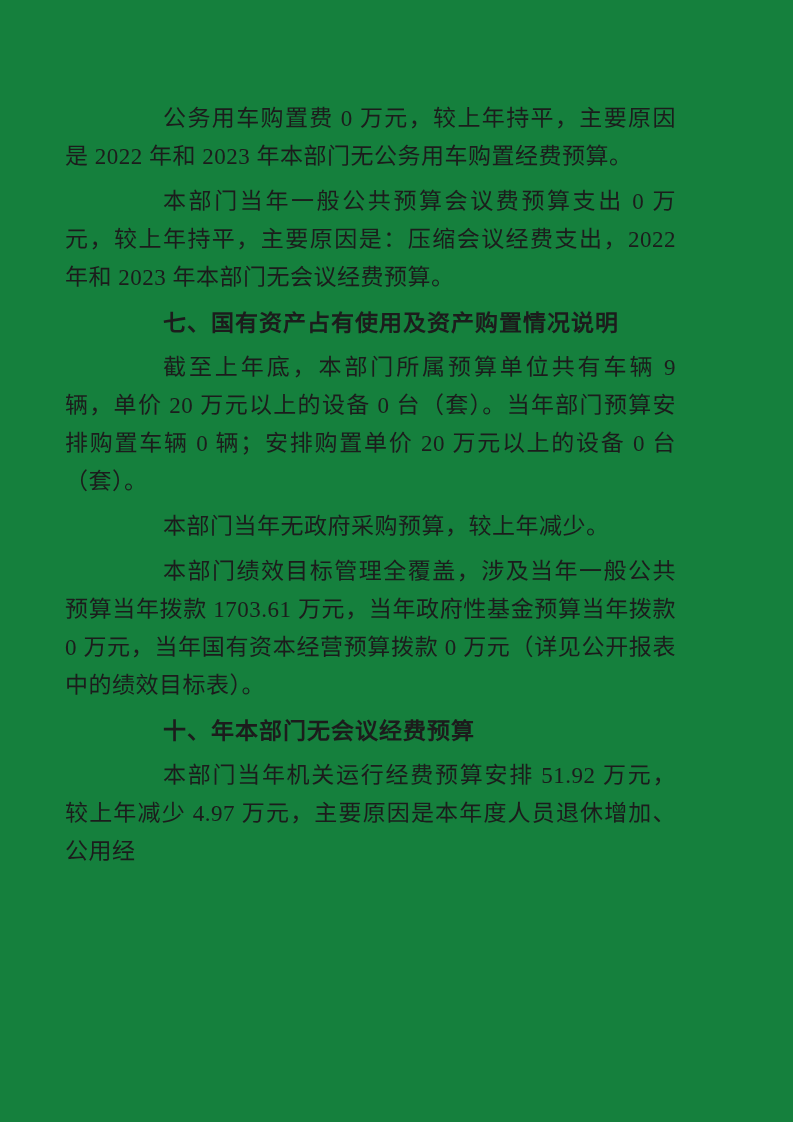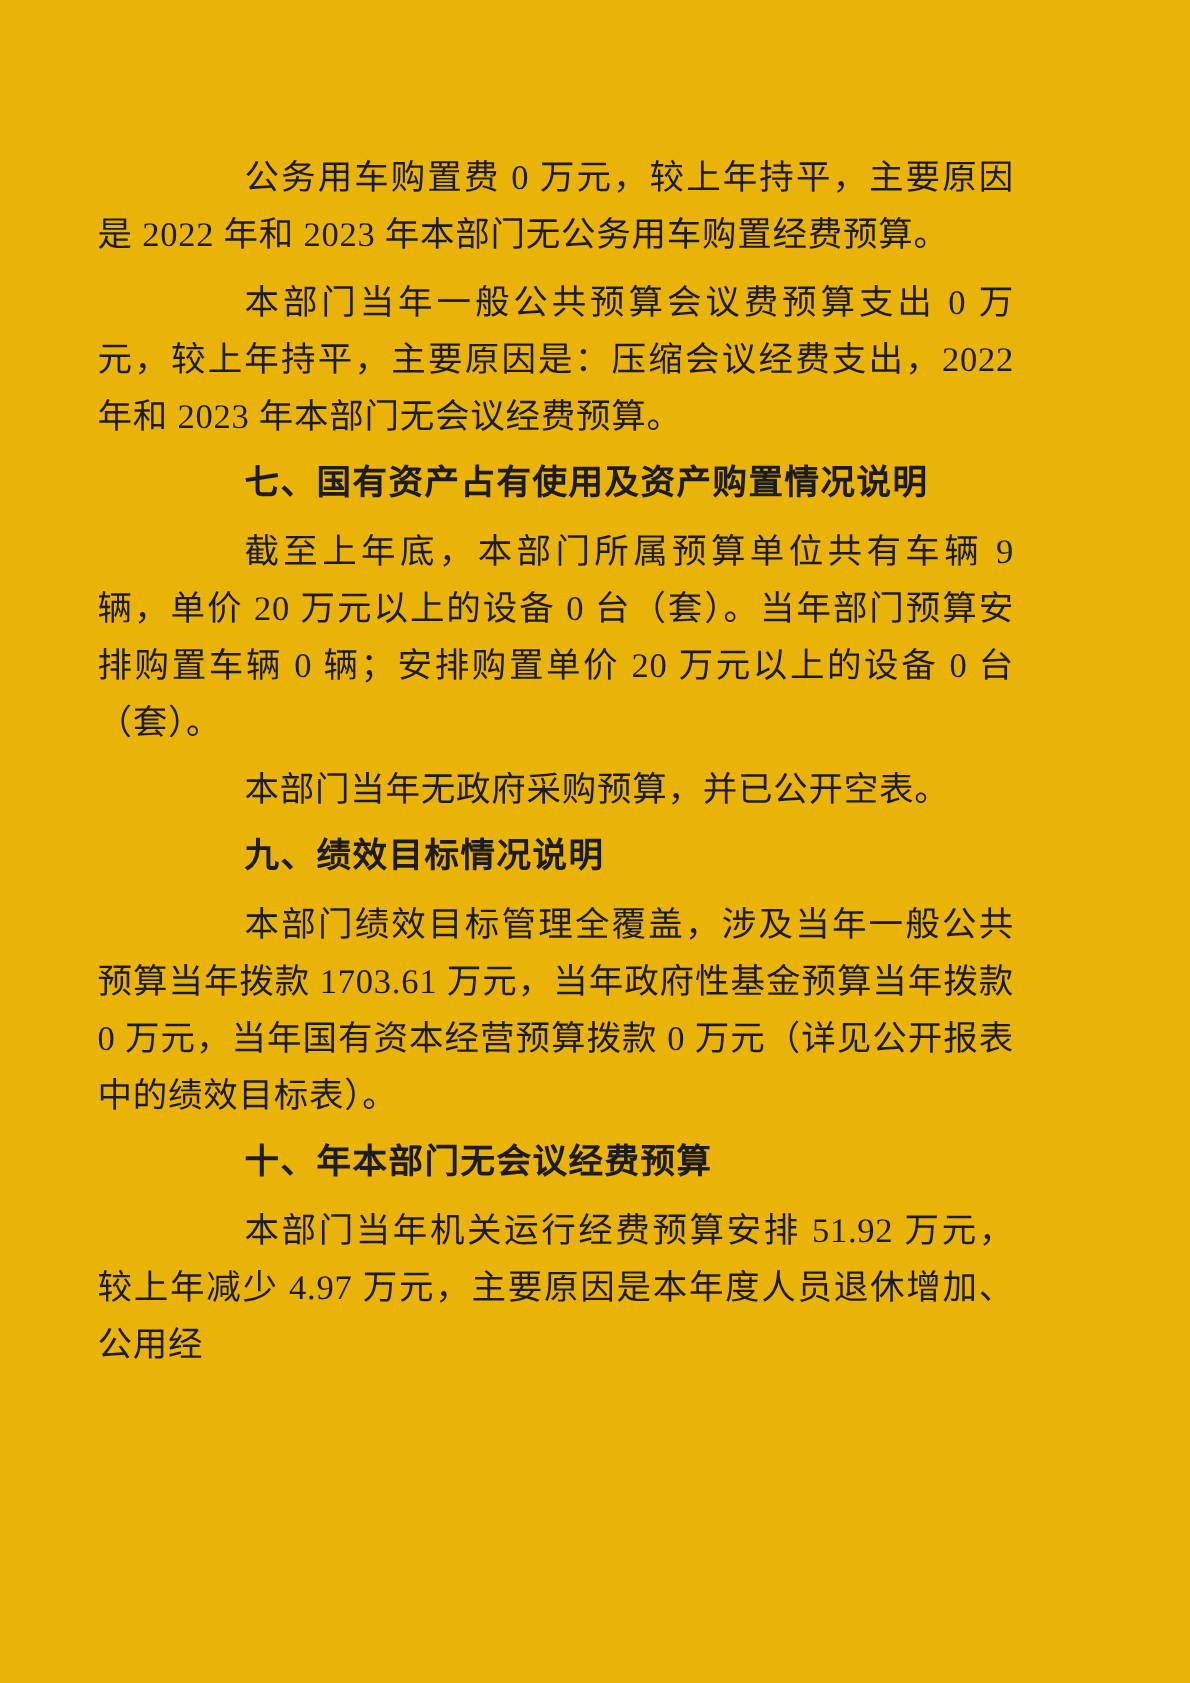--- a/index.html
+++ b/index.html
@@ -4,21 +4,21 @@
 <style>
   html, body {
     margin: 0;
     padding: 0;
     background: #ffffff;
   }
   .page {
     position: relative;
     width: 793px;
     height: 1122px;
-    background: #eab308;
+    background: #15803d;
     overflow: hidden;
     box-sizing: border-box;
   }
   .content {
     position: absolute;
     left: 65px;
     top: 100px;
     width: 611px;
     color: #1c1c1c;
     font-family: "Liberation Serif", "DejaVu Serif", serif;
@@ -31,32 +31,31 @@
     text-align-last: left;
     text-indent: 98px;
     letter-spacing: 0.5px;
     word-break: break-all;
   }
   .block:first-child {
     margin-top: 0;
   }
   .block.heading {
     font-weight: 700;
-    font-family: Liberation Mono, monospace;
+    font-family: Liberation Sans, sans-serif;
     letter-spacing: 1px;
   }
 </style>
 </head>
 <body>
 
 <main class="page">
   <section class="content" id="doc-content">
       <div class="block">公务用车购置费 0 万元，较上年持平，主要原因是 2022 年和 2023 年本部门无公务用车购置经费预算。</div>
       <div class="block">本部门当年一般公共预算会议费预算支出 0 万元，较上年持平，主要原因是：压缩会议经费支出，2022 年和 2023 年本部门无会议经费预算。</div>
       <div class="block heading">七、国有资产占有使用及资产购置情况说明</div>
       <div class="block">截至上年底，本部门所属预算单位共有车辆 9 辆，单价 20 万元以上的设备 0 台（套）。当年部门预算安排购置车辆 0 辆；安排购置单价 20 万元以上的设备 0 台（套）。</div>
-      <div class="block">本部门当年无政府采购预算，并已公开空表。</div>
-      <div class="block heading">九、绩效目标情况说明</div>
+      <div class="block">本部门当年无政府采购预算，较上年减少。</div>
       <div class="block">本部门绩效目标管理全覆盖，涉及当年一般公共预算当年拨款 1703.61 万元，当年政府性基金预算当年拨款 0 万元，当年国有资本经营预算拨款 0 万元（详见公开报表中的绩效目标表）。</div>
       <div class="block heading">十、年本部门无会议经费预算</div>
       <div class="block">本部门当年机关运行经费预算安排 51.92 万元，较上年减少 4.97 万元，主要原因是本年度人员退休增加、公用经</div>
     </section>
 </main>
 
 </body></html>

